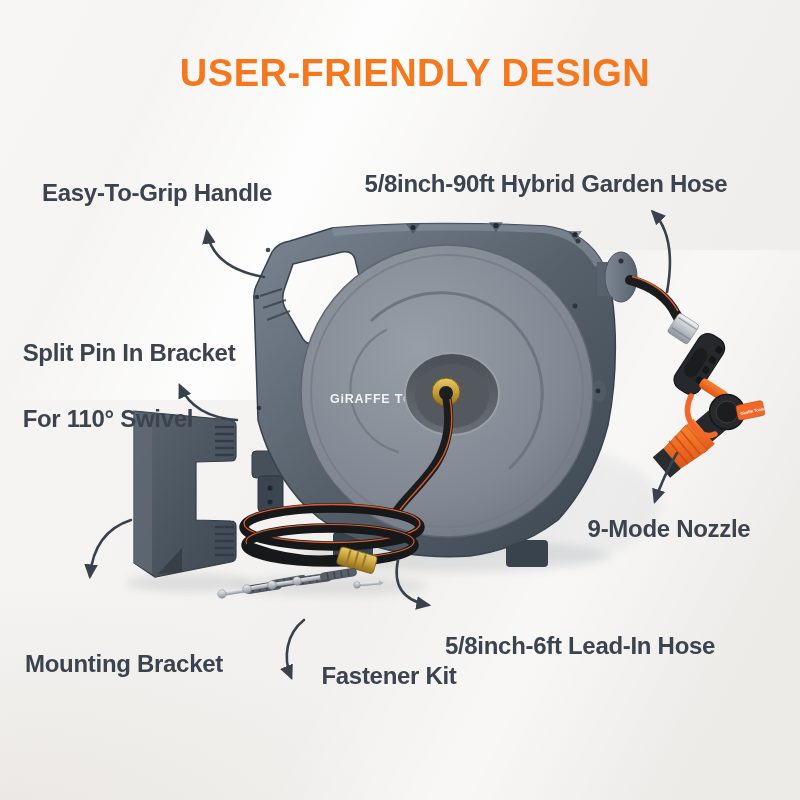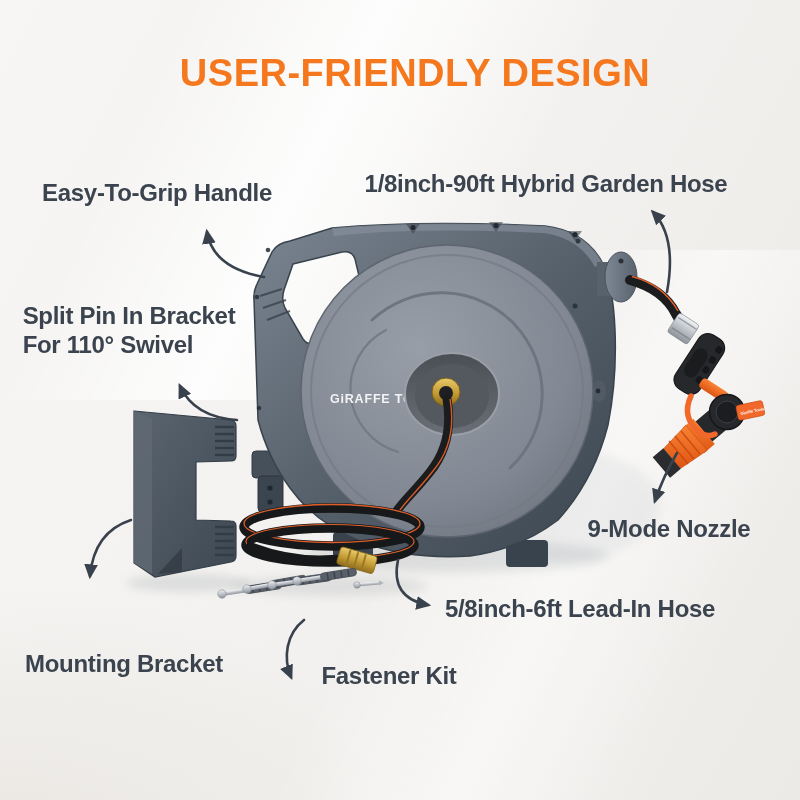--- a/index.html
+++ b/index.html
@@ -18,21 +18,21 @@
   .title{
     position:absolute;left:0;top:52px;width:800px;text-align:center;
     font-size:38px;font-weight:bold;letter-spacing:.5px;color:#F5781E;padding-left:15px;
   }
   .callout{
     position:absolute;transform:translateX(-50%);
     color:#3A434E;font-size:24px;font-weight:bold;letter-spacing:-.3px;
     white-space:nowrap;line-height:29px;
   }
   svg{position:absolute;left:0;top:0;}
-  .lbl-line{display:block;}
+  .lbl-line{display:block;margin-top:37px;}
 </style>
 </head>
 <body>
 
 <div class="streak s1"></div>
 <div class="streak s2"></div>
 <div class="streak s3"></div>
 
 <div class="title">USER-FRIENDLY DESIGN</div>
 
@@ -289,21 +289,21 @@
     <path d="M 667 292 Q 677 237 653 212" marker-end="url(#ah)"></path>
     <path d="M 237 420 Q 194 417 180 386" marker-end="url(#ah)"></path>
     <path d="M 131 520 Q 94 532 90 576" marker-end="url(#ah)"></path>
     <path d="M 677 453 Q 663 477 655 501" marker-end="url(#ah)"></path>
     <path d="M 398 560 Q 390 598 428 605" marker-end="url(#ah)"></path>
     <path d="M 304 620 C 286 634 283 658 291 677" marker-end="url(#ah)"></path>
   </g>
 </svg>
 
 <div class="callout" style="left:157px;top:178px;">Easy-To-Grip Handle</div>
-<div class="callout" style="left:546px;top:169px;">1/8inch-90ft Hybrid Garden Hose</div>
+<div class="callout" style="left:546px;top:169px;">5/8inch-90ft Hybrid Garden Hose</div>
 <div class="callout" style="left:129px;top:301px;">
   <span class="lbl-line">Split Pin In Bracket</span>
   <span class="lbl-line">For 110° Swivel</span>
 </div>
 <div class="callout" style="left:669px;top:514px;">9-Mode Nozzle</div>
 <div class="callout" style="left:124px;top:613px;margin-top:36px;">Mounting Bracket</div>
 <div class="callout" style="left:580px;top:594px;">
   <span class="lbl-line">5/8inch-6ft Lead-In Hose</span>
 </div>
 <div class="callout" style="left:389px;top:661px;">Fastener Kit</div>

